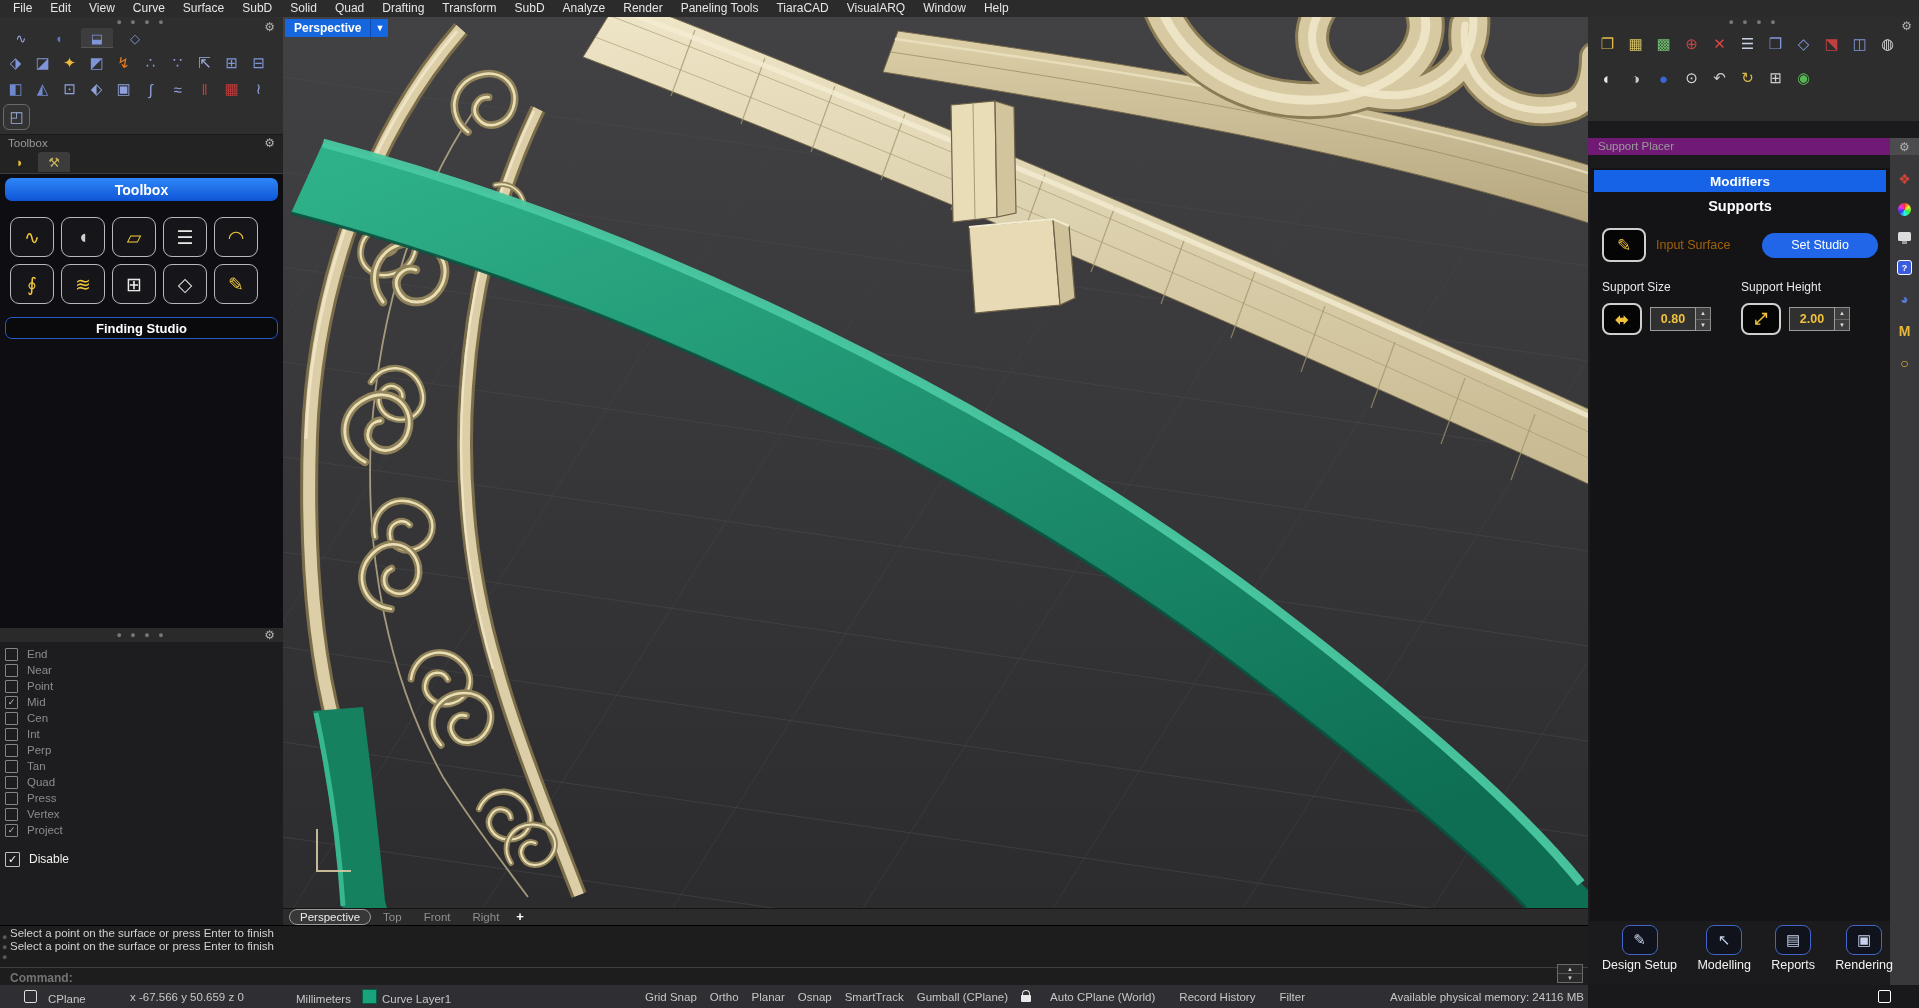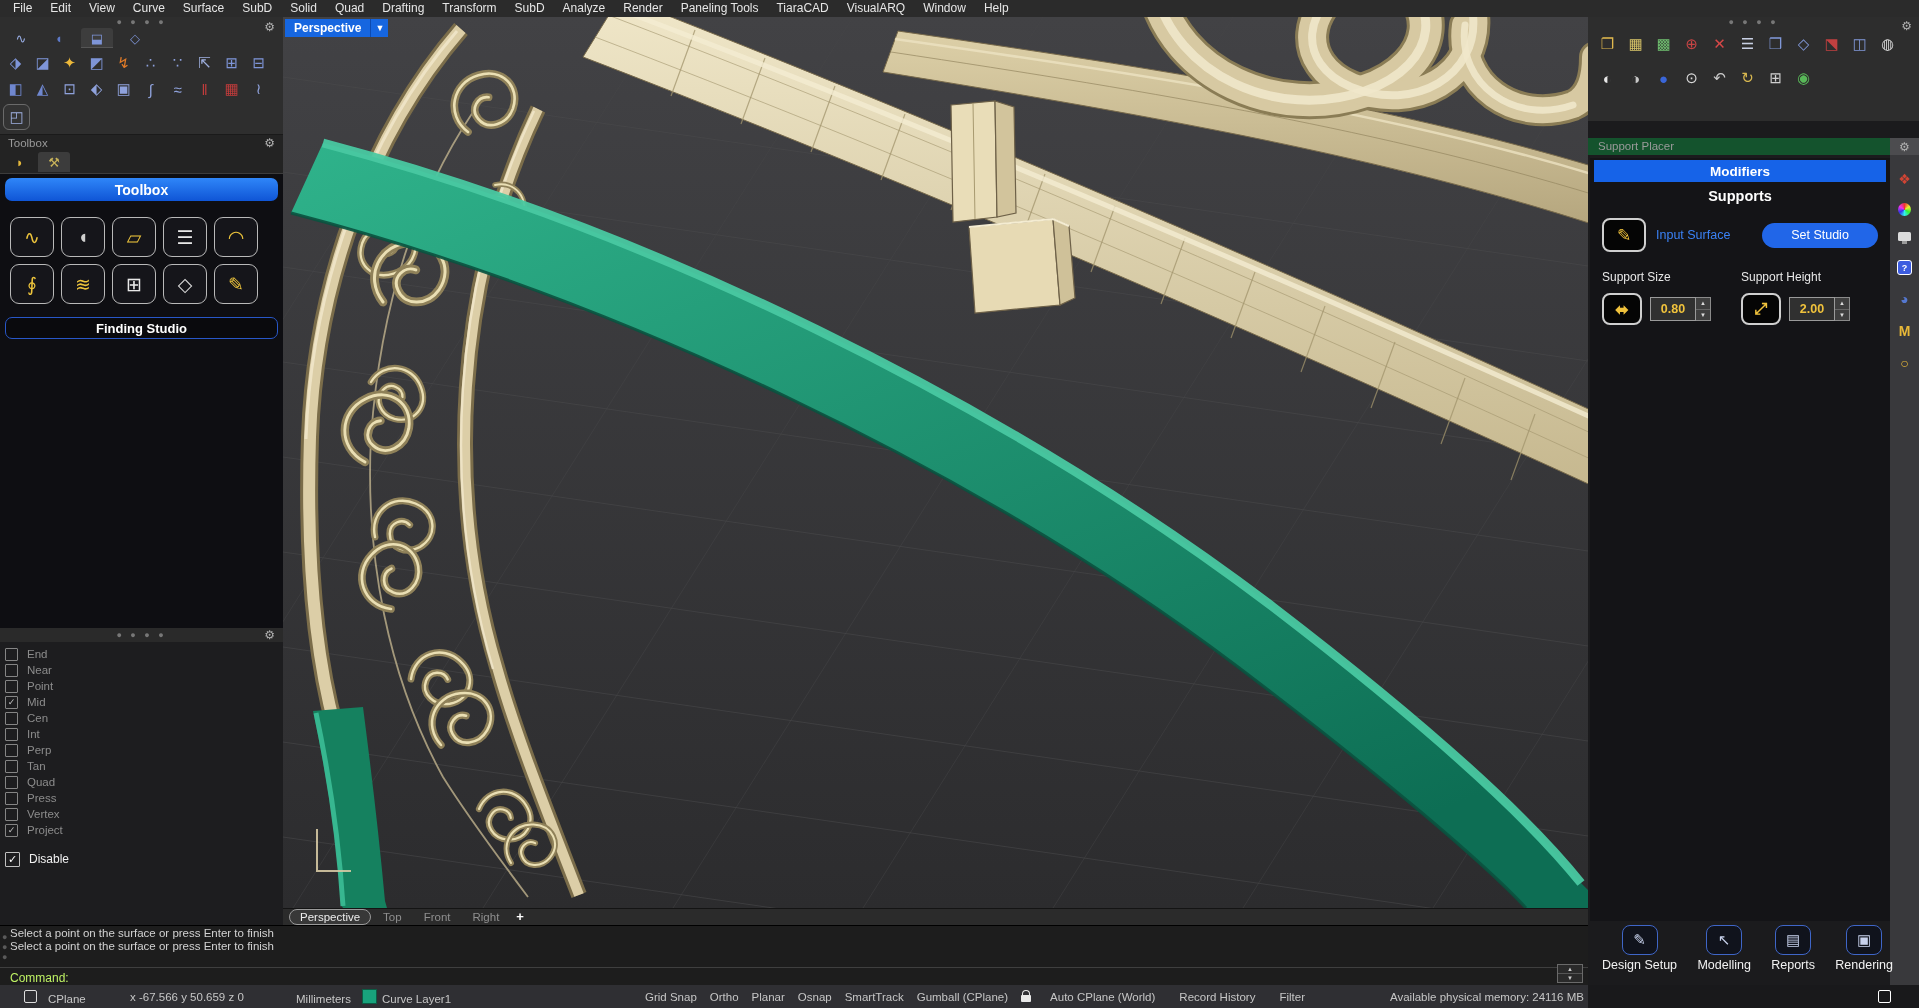--- a/index.html
+++ b/index.html
@@ -71,21 +71,21 @@
          display:flex;align-items:center;padding-left:6px;box-sizing:border-box;gap:2px;font-size:11.5px}
   .vtab{padding:0 10px;color:#8f8f8f;line-height:14px;cursor:pointer}
   .vtab.active{border:1px solid #9a9a9a;border-radius:8px;background:#383838;color:#ececec}
   .vtab.plus{color:#fff;font-weight:bold;font-size:13px;padding:0 5px}
 
   
   #command{position:absolute;left:0;top:925px;width:1588px;height:60px;background:#1d1d1d;border-top:1px solid #000}
   .cmd-dots{position:absolute;left:2px;top:6px;color:#5a5a5a;font-size:9px;line-height:10px}
   .cmd-hist{position:absolute;left:10px;top:1px;right:44px;font-size:11.5px;color:#d2d2d2;line-height:13.4px}
   .cmd-row{position:absolute;left:0;right:0;top:41px;bottom:0;border-top:1px solid #3f3f3f;
-           padding:3px 0 0 10px;font-size:12px;font-weight:normal;color:#bef264;cursor:text}
+           padding:3px 0 0 10px;font-size:12px;font-weight:bold;color:#737373;cursor:text}
   .cmd-spin{position:absolute;right:5px;bottom:3px;width:26px;height:19px;display:flex;flex-direction:column;
             border:1px solid #6a6a6a;background:#2a2a2a;box-sizing:border-box}
   .cmd-spin span{flex:1;display:flex;align-items:center;justify-content:center;font-size:6px;color:#ccc;cursor:pointer;border-bottom:1px solid #555}
   .cmd-spin span:last-child{border-bottom:none}
 
   
   #statusbar{position:absolute;left:0;top:985px;width:1919px;height:23px;background:#2f2f33;font-size:11.5px;color:#c6c6c6}
   #statusbar::before{content:'';position:absolute;left:1588px;right:0;top:0;bottom:0;background:#19191b}
   #statusbar .abs{top:0;height:23px;display:flex;align-items:center;z-index:1}
   .sq{width:11px;height:11px;border:1.5px solid #ddd;border-radius:2px}
@@ -94,30 +94,30 @@
   .lock{width:10px;height:7px;background:#e8e8e8;border-radius:1px;position:relative;margin-top:4px}
   .lock::before{content:'';position:absolute;top:-5px;left:1px;width:6px;height:5px;border:1.5px solid #e8e8e8;border-bottom:none;border-radius:4px 4px 0 0}
 
   
   #right-panel{position:absolute;left:1588px;top:17px;width:331px;height:968px;background:#1b1b1d}
   .rp-toolbar{position:absolute;left:0;top:0;right:0;height:104px;background:#2d2d2d}
   .rp-toolbar .dots{position:absolute;left:0;right:0;top:1px}
   .rp-toolbar .gear{position:absolute;right:7px;top:3px}
   .rp-irow{position:absolute;left:7px;display:flex;gap:3px}
   .rp-irow.r1{top:15px}.rp-irow.r2{top:49px}
-  .rp-title{position:absolute;left:0;top:121px;width:302px;height:17px;background:#14532d;color:#9a9a9a;
+  .rp-title{position:absolute;left:0;top:121px;width:302px;height:17px;background:#701a75;color:#9a9a9a;
             font-size:11.5px;line-height:17px;padding-left:10px;box-sizing:border-box}
-  .rp-body{position:absolute;left:2px;top:141px;width:300px;bottom:64px;background:#141417}
+  .rp-body{position:absolute;left:2px;top:151px;width:300px;bottom:64px;background:#141417}
   .modifiers{margin:2px 4px;height:22px;background:var(--accent,#1663e8);color:#fff;font-weight:bold;font-size:13.5px;
              display:flex;align-items:center;justify-content:center;cursor:pointer}
   .supports{height:24px;color:#fff;font-weight:bold;font-size:14.5px;display:flex;align-items:center;justify-content:center}
   .inputrow{display:flex;align-items:center;margin:10px 12px 0;gap:10px}
   .ibox{width:40px;height:30px;border:2px solid #cfcfcf;border-radius:8px;background:#050505;
         display:flex;align-items:center;justify-content:center;font-size:17px;color:var(--goldb,#f0c23c);flex:none;cursor:pointer}
-  .inlabel{font-size:12.5px;color:#3b82f6}
+  .inlabel{font-size:12.5px;color:#a16207}
   .setsurface{margin-left:auto;width:116px;height:25px;border-radius:13px;background:#2166e8;border:none;color:#fff;
               font-size:12.5px;font-family:"Liberation Sans",sans-serif;cursor:pointer}
   .sizegrid{display:flex;margin:18px 12px 0;gap:30px}
   .szcol .szlabel{font-size:12px;color:#e8e8e8;margin-bottom:9px}
   .szctrl{display:flex;align-items:center;gap:8px}
   .szicon{width:36px;height:28px;border:2px solid #cfcfcf;border-radius:8px;background:#050505;
           display:flex;align-items:center;justify-content:center;font-size:16px;font-weight:bold;color:var(--goldb,#f0c23c);cursor:pointer}
   .numwrap{display:flex}
   .numbox{width:46px;height:24px;background:#303030;border:1px solid #9a9a9a;color:var(--goldb,#f0c23c);
           font-weight:bold;font-size:12.5px;display:flex;align-items:center;justify-content:center;box-sizing:border-box}

